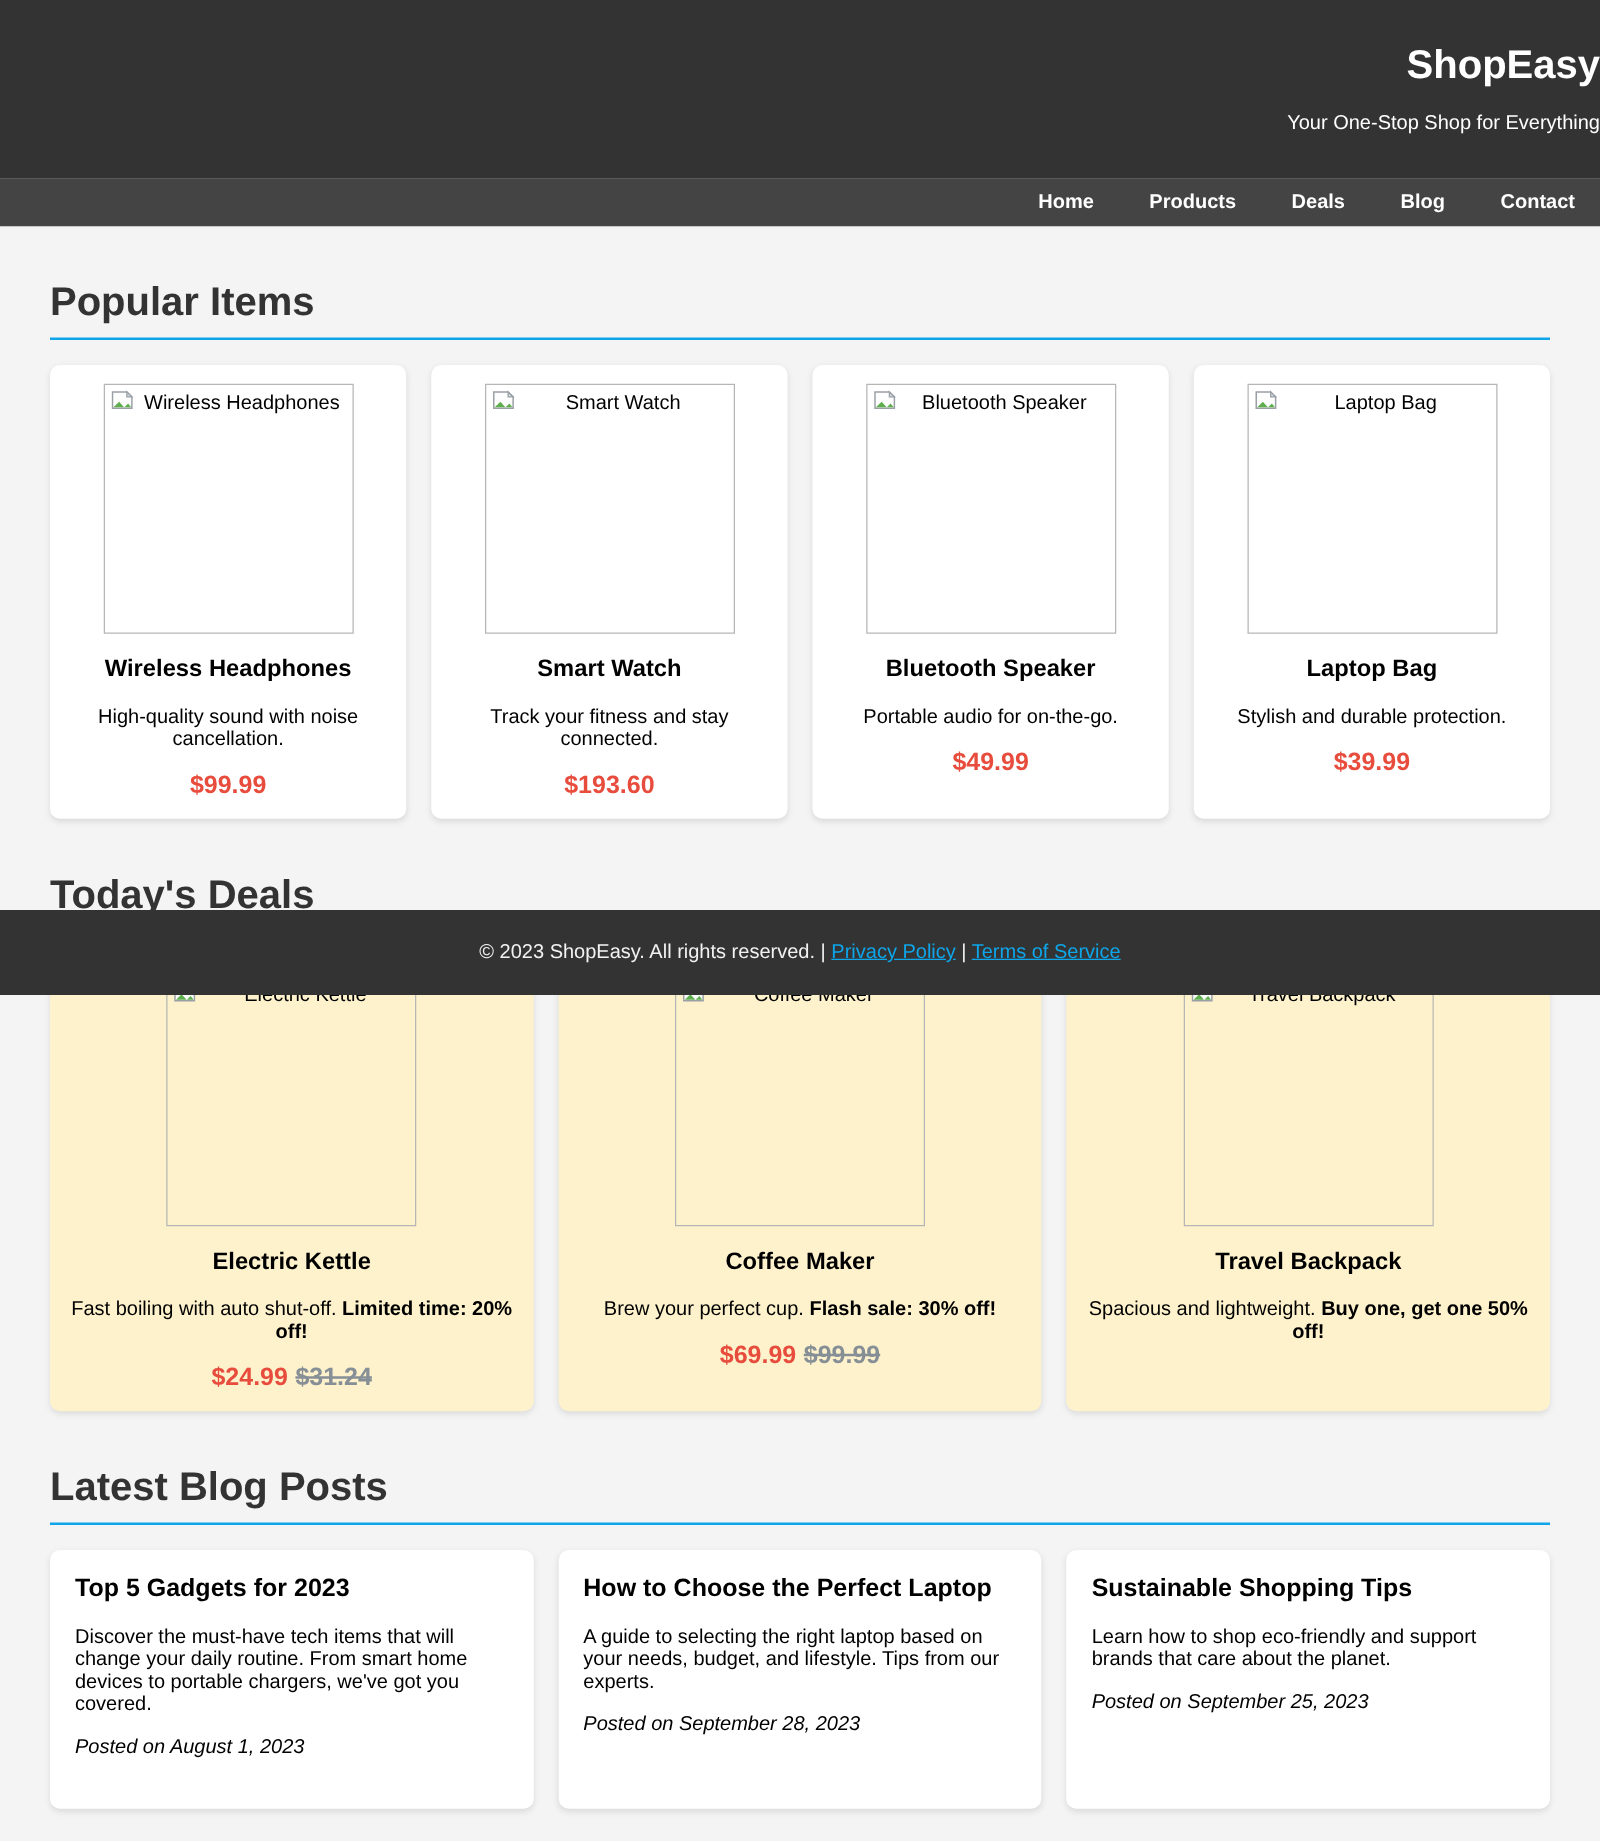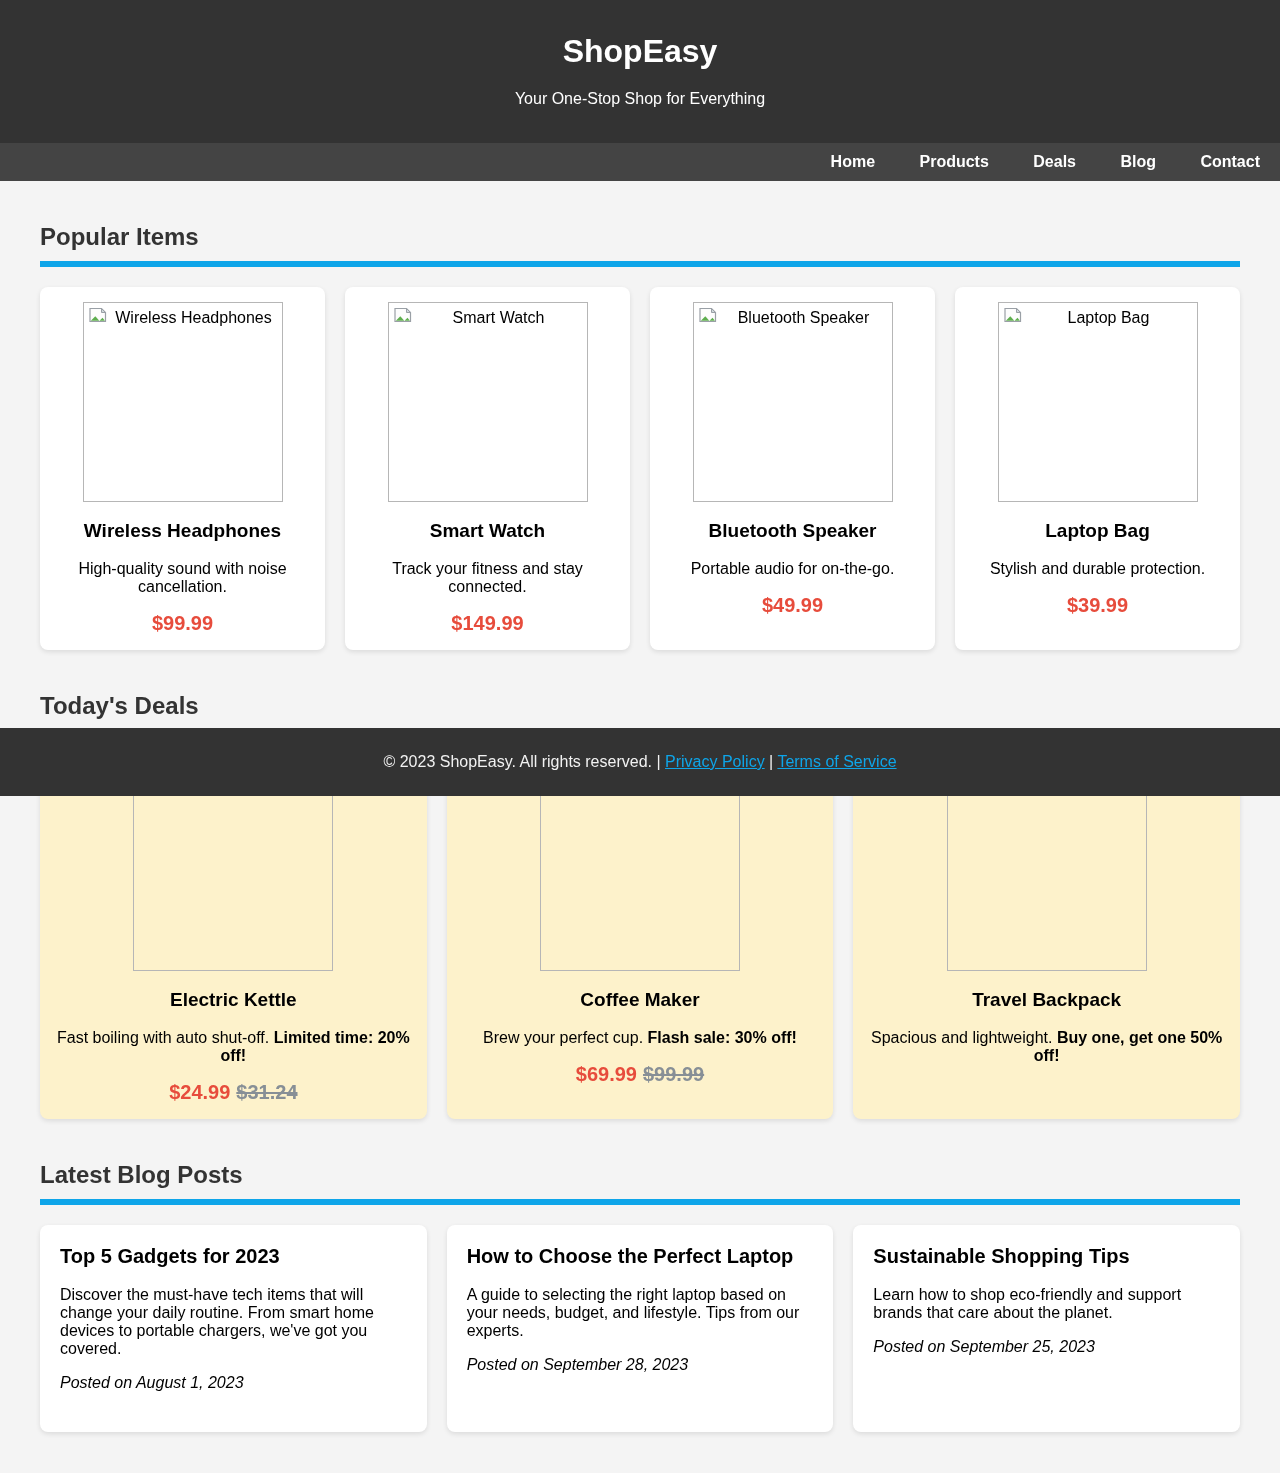--- a/index.html
+++ b/index.html
@@ -10,21 +10,21 @@
     color: #000;
     position: relative;
     min-height: 1473px;
     width: 1280px;
   }
 
   
   .site-header {
     background: #333;
     color: #fff;
-    text-align: center;
+    text-align: right;
     padding: 15px 0;
   }
   .site-header h1 { font-size: 32px; margin: 18px 0 20px; font-weight: bold; }
   .site-header p  { font-size: 16px; margin: 0 0 20px; }
 
   
   .main-nav {
     background: #444;
     text-align: right;
     padding: 10px 0;
@@ -34,26 +34,26 @@
     font-weight: bold;
     text-decoration: none;
     margin: 0 20px;
     font-size: 16px;
   }
 
   
   main { max-width: 1200px; margin: 0 auto; }
   section { margin: 42px 0 40px; }
   .section-heading {
-    font-size: 24px;
+    font-size: 32px;
     color: #333;
     font-weight: bold;
     margin: 0 0 20px;
     padding-bottom: 10px;
-    border-bottom: 6px solid #0ea5e9;
+    border-bottom: 2px solid #0ea5e9;
   }
   .grid { display: grid; gap: 20px; }
   .cols-4 { grid-template-columns: repeat(4, 1fr); }
   .cols-3 { grid-template-columns: repeat(3, 1fr); }
 
   
   .card {
     background: #fff;
     border-radius: 8px;
     padding: 15px;
@@ -157,21 +157,21 @@
                 <path d="M1 1.5 h11.5 l4 4 V14.5 H1 Z" fill="#fdfdfd" stroke="#9aa0a6" stroke-width="1.2"></path>
                 <path d="M12.5 1.5 l4 4 h-4 z" fill="#cfd8dc" stroke="#9aa0a6" stroke-width="1"></path>
                 <path d="M1.8 13.8 l4.5-4.5 4 4.5 z" fill="#5fae4e"></path>
                 <path d="M10.5 13.8 l3-3 2.4 3 z" fill="#5fae4e"></path>
               </svg>
           </span>
           <span class="img-alt">Smart Watch</span>
         </div>
         <h3>Smart Watch</h3>
         <p class="desc">Track your fitness and stay connected.</p>
-        <p class="price">$149.99</p>
+        <p class="price">$193.60</p>
       </div>
 
       <div class="card">
         <div class="img-ph">
           <span class="broken-icon">
             <svg viewBox="0 0 18 16">
                 <path d="M1 1.5 h11.5 l4 4 V14.5 H1 Z" fill="#fdfdfd" stroke="#9aa0a6" stroke-width="1.2"></path>
                 <path d="M12.5 1.5 l4 4 h-4 z" fill="#cfd8dc" stroke="#9aa0a6" stroke-width="1"></path>
                 <path d="M1.8 13.8 l4.5-4.5 4 4.5 z" fill="#5fae4e"></path>
                 <path d="M10.5 13.8 l3-3 2.4 3 z" fill="#5fae4e"></path>

